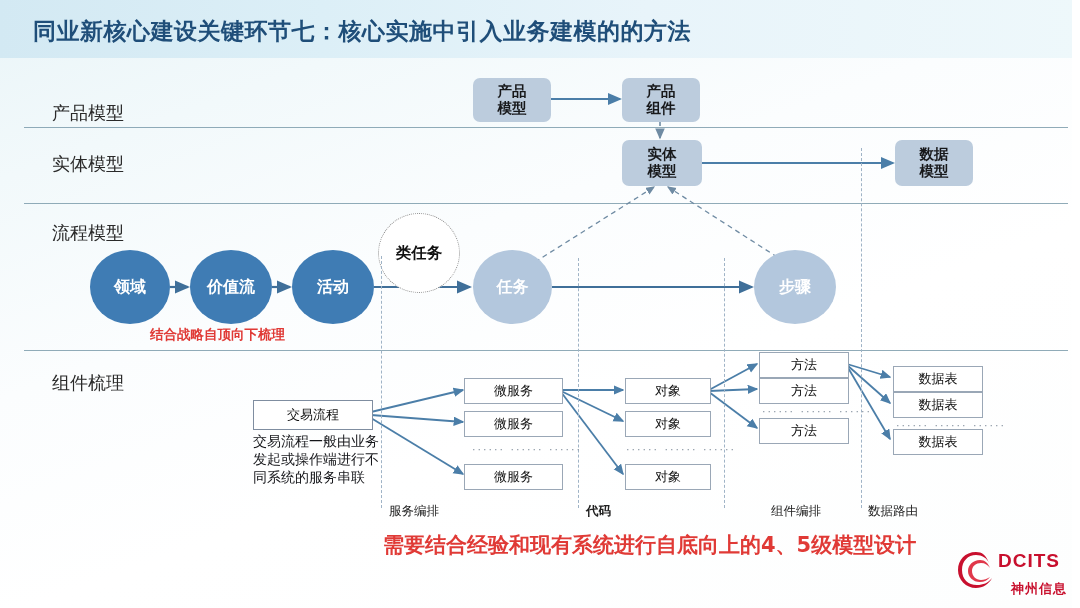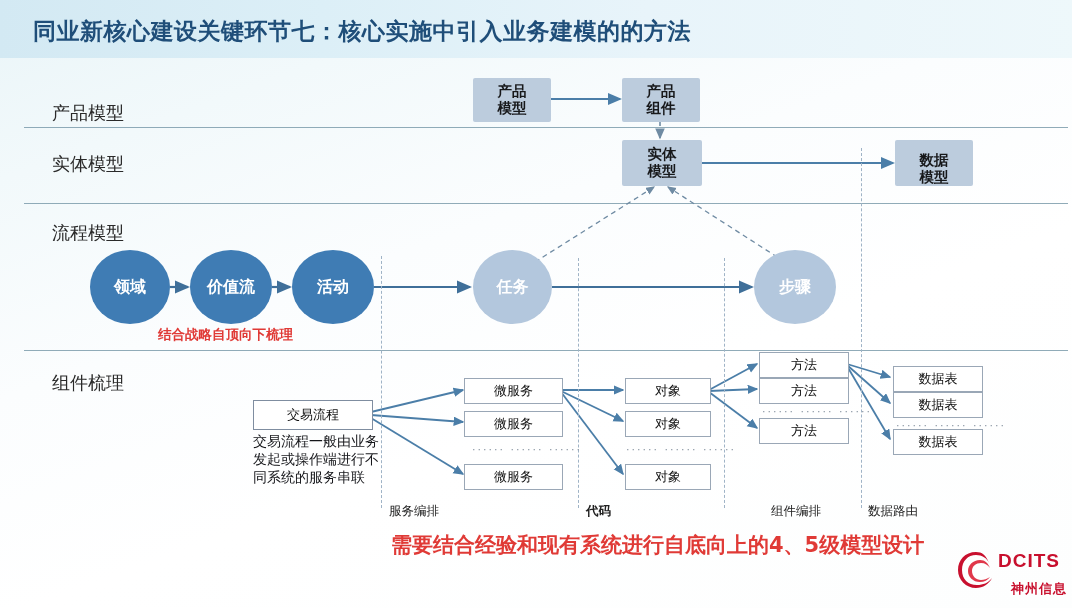--- a/index.html
+++ b/index.html
@@ -25,21 +25,21 @@
     letter-spacing:.5px;white-space:nowrap;
   }
   
   .hline{position:absolute;height:1px;background:#7d9cab;opacity:.85;}
   
   .row-label{
     position:absolute;font-size:18px;color:#2a2a2a;white-space:nowrap;
   }
   
   .mbox{
-    position:absolute;background:#bcccdd;border-radius:2px;
+    position:absolute;background:#bcccdd;border-radius:7px;
     display:flex;align-items:center;justify-content:center;
     font-size:14.5px;font-weight:bold;color:#17181a;
     line-height:1.16;text-align:center;
   }
   .mbox span{display:block;}
   
   .circ{
     position:absolute;border-radius:50%;
     display:flex;align-items:center;justify-content:center;
     font-weight:bold;color:#ffffff;text-align:center;
@@ -62,21 +62,21 @@
     position:absolute;font-size:11px;color:#8a96a3;letter-spacing:2px;
     white-space:nowrap;
   }
   
   .vdash{
     position:absolute;width:0;border-left:1.4px dashed #9fb3c6;
   }
   
   .colcap{position:absolute;font-size:12.5px;color:#222;white-space:nowrap;}
   
-  .red{position:absolute;color:#e03a36;font-weight:bold;white-space:nowrap;margin-left:8px;}
+  .red{position:absolute;color:#e03a36;font-weight:bold;white-space:nowrap;}
   .red.small{font-size:13.5px;}
   .red.big{font-size:21px;}
   
   .para{
     position:absolute;font-size:14px;color:#15161a;line-height:1.28;
     width:132px;
   }
   
   svg.overlay{position:absolute;left:0;top:0;width:1080px;height:608px;}
   
@@ -169,30 +169,31 @@
     </div>
   </div>
 
   <div class="mbox" style="left:622px;top:140px;width:80px;height:46px;">
     <div>
       <span>实体</span>
       <span>模型</span>
     </div>
   </div>
 
-  <div class="mbox" style="left:895px;top:140px;width:78px;height:46px;align-items:flex-end;">
+  <div class="mbox" style="left:895px;top:140px;width:78px;height:46px;">
     <div>
       <span>数据</span>
       <span>模型</span>
     </div>
   </div>
 
   <div class="circ dark" style="left:90px;top:250px;width:80px;height:74px;">领域</div>
   <div class="circ dark" style="left:190px;top:250px;width:82px;height:74px;">价值流</div>
   <div class="circ dark" style="left:292px;top:250px;width:82px;height:74px;">活动</div>
+  <div class="circ hollow" style="left:378px;top:213px;width:80px;height:78px;">类任务</div>
   <div class="circ light" style="left:473px;top:250px;width:79px;height:74px;">任务</div>
   <div class="circ light" style="left:754px;top:250px;width:82px;height:74px;">步骤</div>
 
   <div class="red small" style="left:150px;top:326px;">结合战略自顶向下梳理</div>
 
   <div class="vdash" style="left:381px;top:256px;height:252px;"></div>
   <div class="vdash" style="left:578px;top:258px;height:250px;"></div>
   <div class="vdash" style="left:724px;top:258px;height:250px;"></div>
   <div class="vdash" style="left:861px;top:148px;height:360px;"></div>
 

